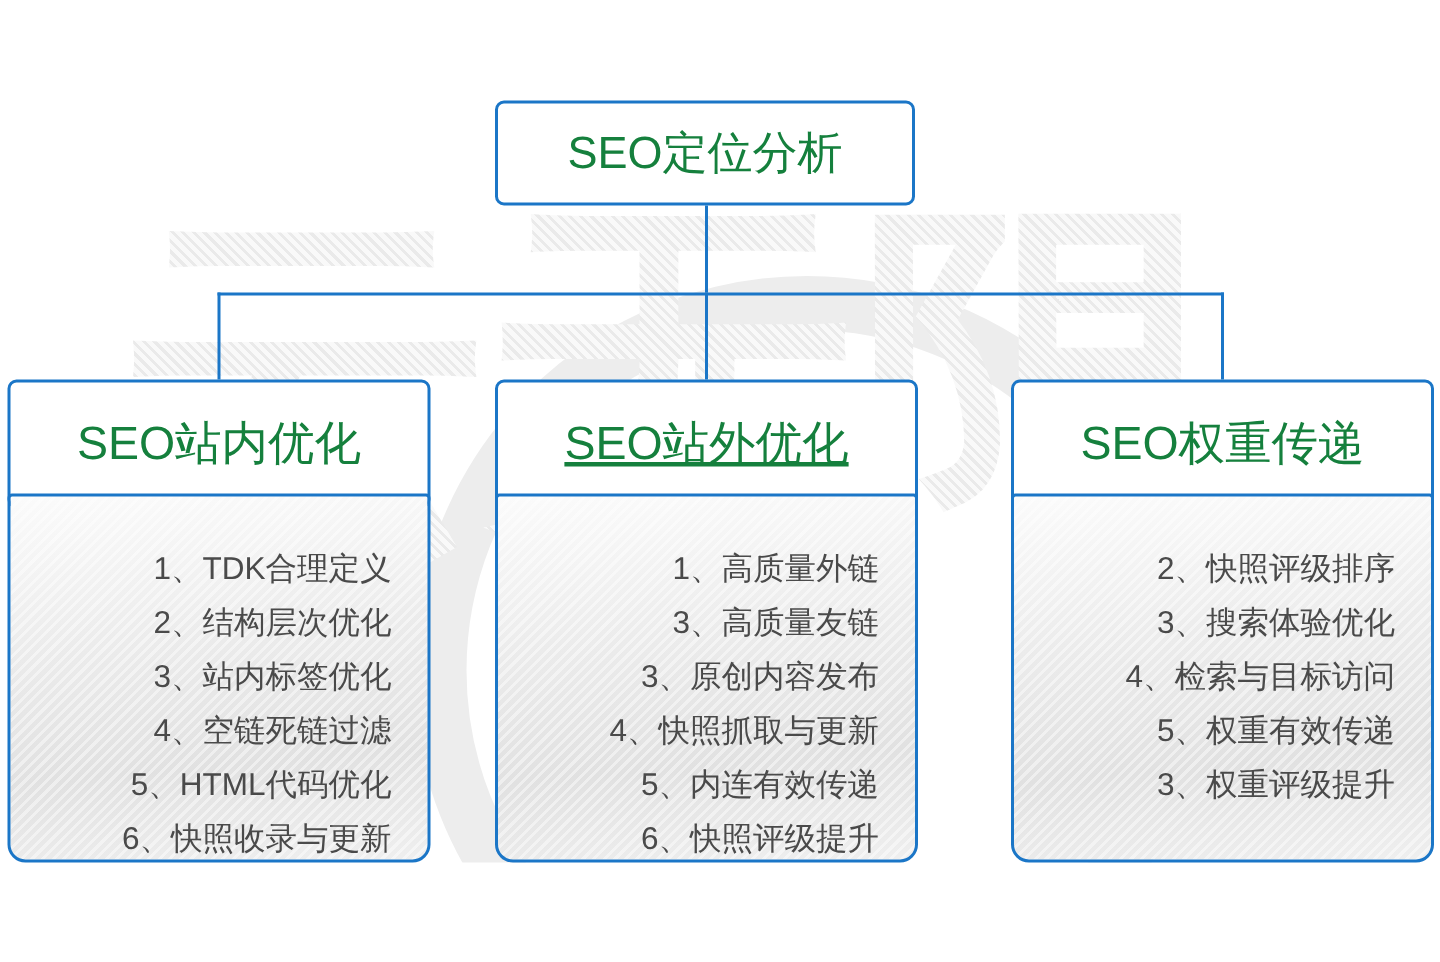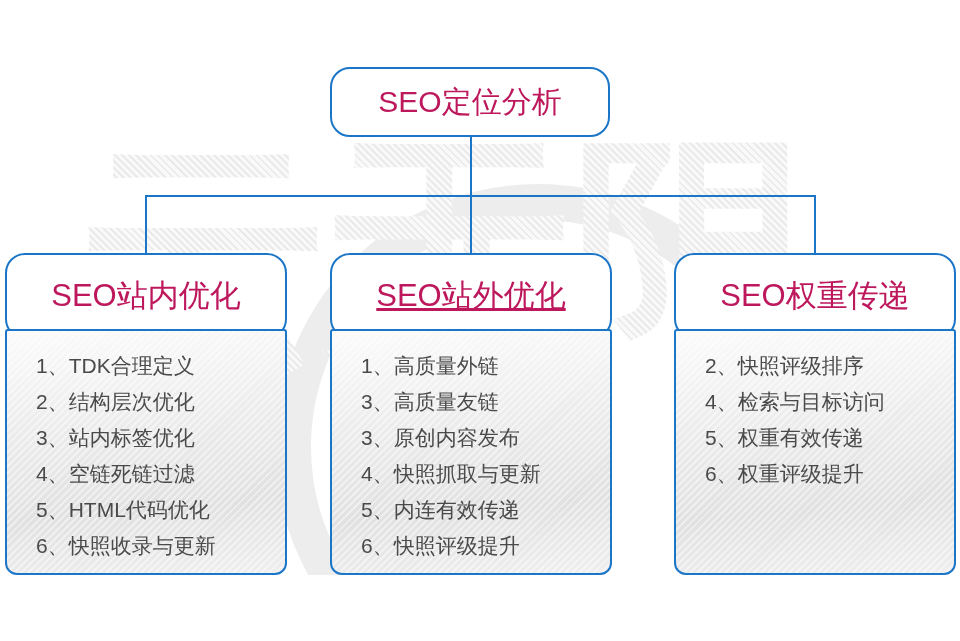--- a/index.html
+++ b/index.html
@@ -22,42 +22,42 @@
     position:absolute;left:275px;top:184px;width:526px;height:526px;
     border:36px solid #ededed;border-radius:50%;box-sizing:border-box;
   }
   
   .line{position:absolute;background:#1b76c7;z-index:1;}
   .v{width:2px;}
   .h{height:2px;}
   
   .node{
     position:absolute;z-index:2;background:#ffffff;
-    border:2px solid #1b76c7;border-radius:20px;box-sizing:border-box;
+    border:2px solid #1b76c7;border-radius:6px;box-sizing:border-box;
     display:flex;align-items:center;justify-content:center;
-    color:#be185d;
+    color:#15803d;
   }
   .root-node{left:330px;top:67px;width:280px;height:70px;font-size:30px;}
   .col-head{top:253px;width:282px;height:86px;font-size:31px;}
   .col-head.c0{left:5px;}
   .col-head.c1{left:330px;text-decoration:underline;}
   .col-head.c2{left:674px;}
   
   .panel{
     position:absolute;top:329px;width:282px;height:246px;z-index:2;
     border:2px solid #1b76c7;border-radius:3px 3px 12px 12px;box-sizing:border-box;
     background:
       repeating-linear-gradient(135deg,rgba(255,255,255,.45) 0 2px,rgba(255,255,255,0) 2px 5px),
       linear-gradient(175deg,#fbfbfb 0%,#ececec 38%,#e1e1e1 72%,#efefef 100%);
   }
   .panel.c0{left:5px;}
   .panel.c1{left:330px;}
   .panel.c2{left:674px;}
   .panel ul{
-    list-style:none;margin:2px;padding:15px 8px 0 27px;
+    list-style:none;margin:16px;padding:15px 8px 0 27px;text-align:right;
   }
   .panel li{
     height:36px;line-height:36px;font-size:21px;color:#4a4a4a;
     white-space:nowrap;overflow:hidden;
   }
 </style>
 </head>
 <body>
 
 <div class="wm-clip">
@@ -101,17 +101,18 @@
     <li>3、高质量友链</li>
     <li>3、原创内容发布</li>
     <li>4、快照抓取与更新</li>
     <li>5、内连有效传递</li>
     <li>6、快照评级提升</li>
   </ul>
 </div>
 <div class="panel c2">
   <ul>
     <li>2、快照评级排序</li>
+    <li>3、搜索体验优化</li>
     <li>4、检索与目标访问</li>
     <li>5、权重有效传递</li>
-    <li>6、权重评级提升</li>
+    <li>3、权重评级提升</li>
   </ul>
 </div>
 
 </body></html>

